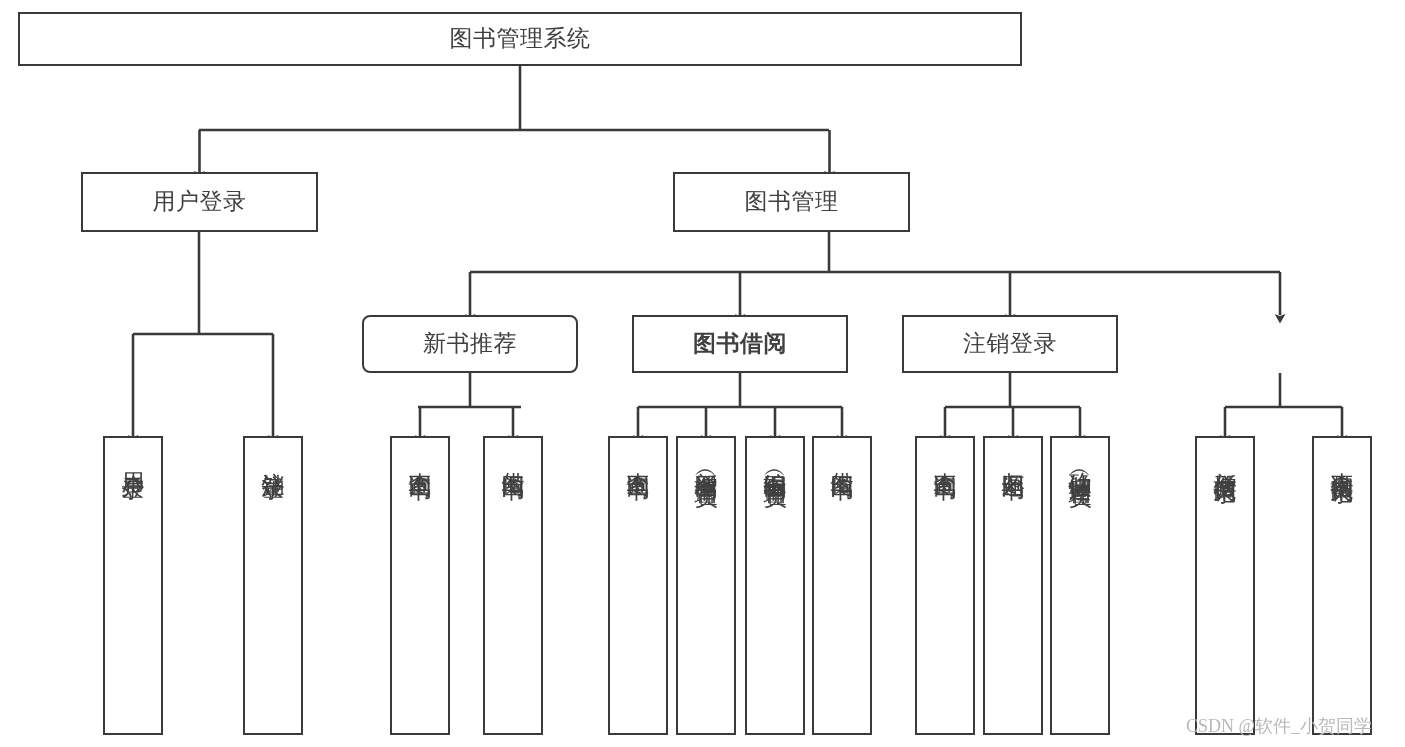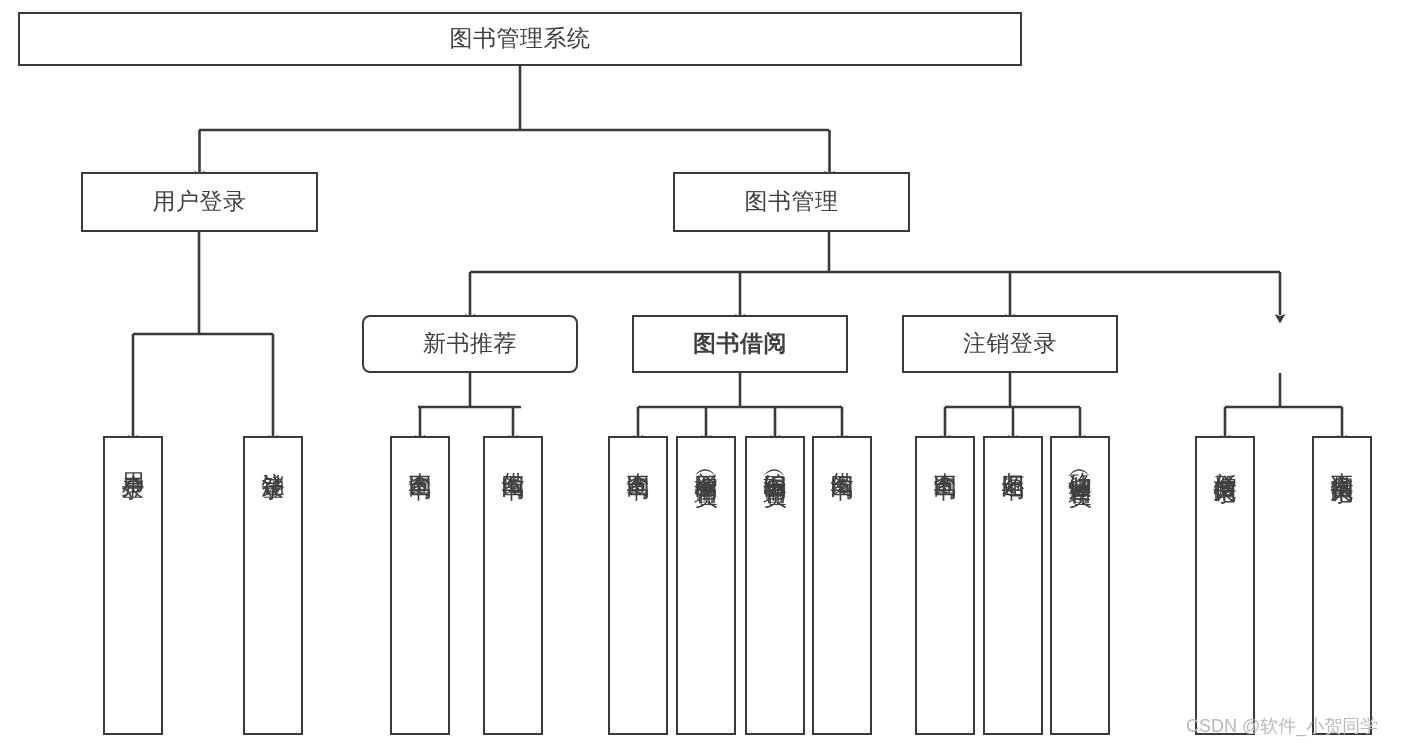--- a/index.html
+++ b/index.html
@@ -63,21 +63,21 @@
     border-width: 2.5px;
   }
   .watermark {
     position: absolute;
     left: 1186px;
     top: 714px;
     font-size: 18px;
     color: #b9b9b9;
     white-space: nowrap;
     z-index: 5;
-    font-family: Liberation Sans, sans-serif;
+    font-family: Liberation Serif, serif;
   }
 </style>
 </head>
 <body>
 
 <div id="diagram-root">
 
   <svg class="edges" viewBox="0 0 1405 747" xmlns="http://www.w3.org/2000/svg">
     <defs>
       <marker id="arrow" markerWidth="10" markerHeight="11" refX="1" refY="5.5" orient="auto" markerUnits="userSpaceOnUse">

